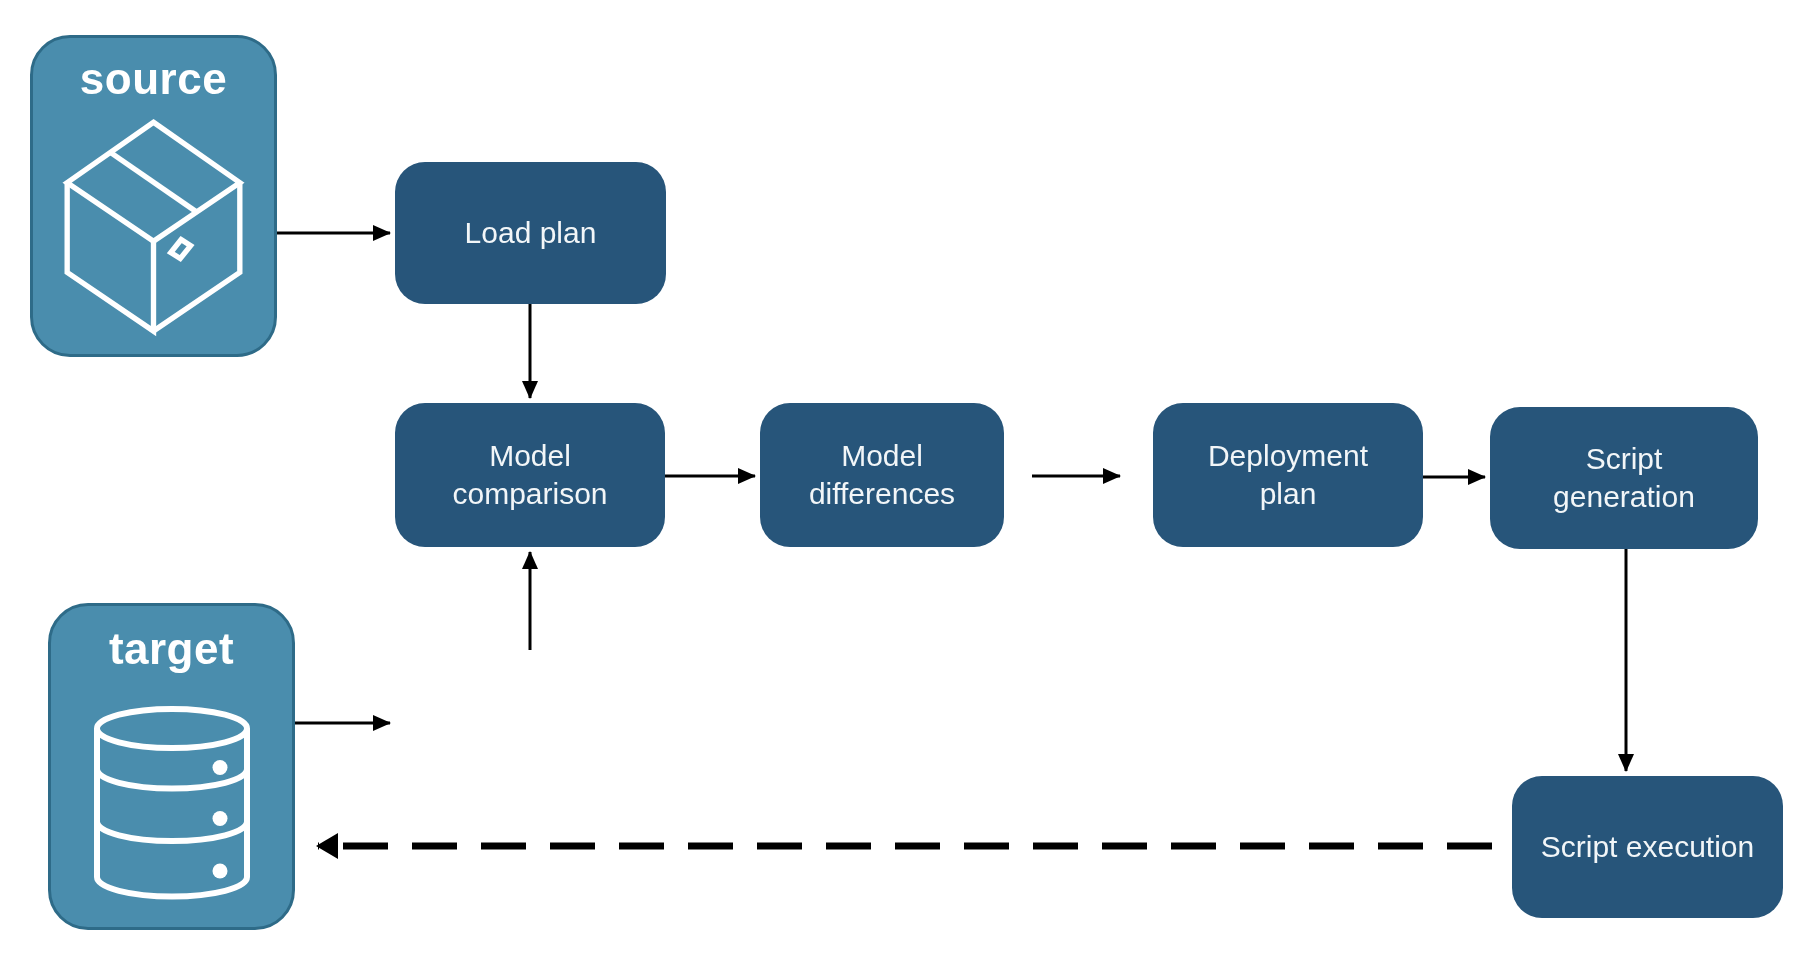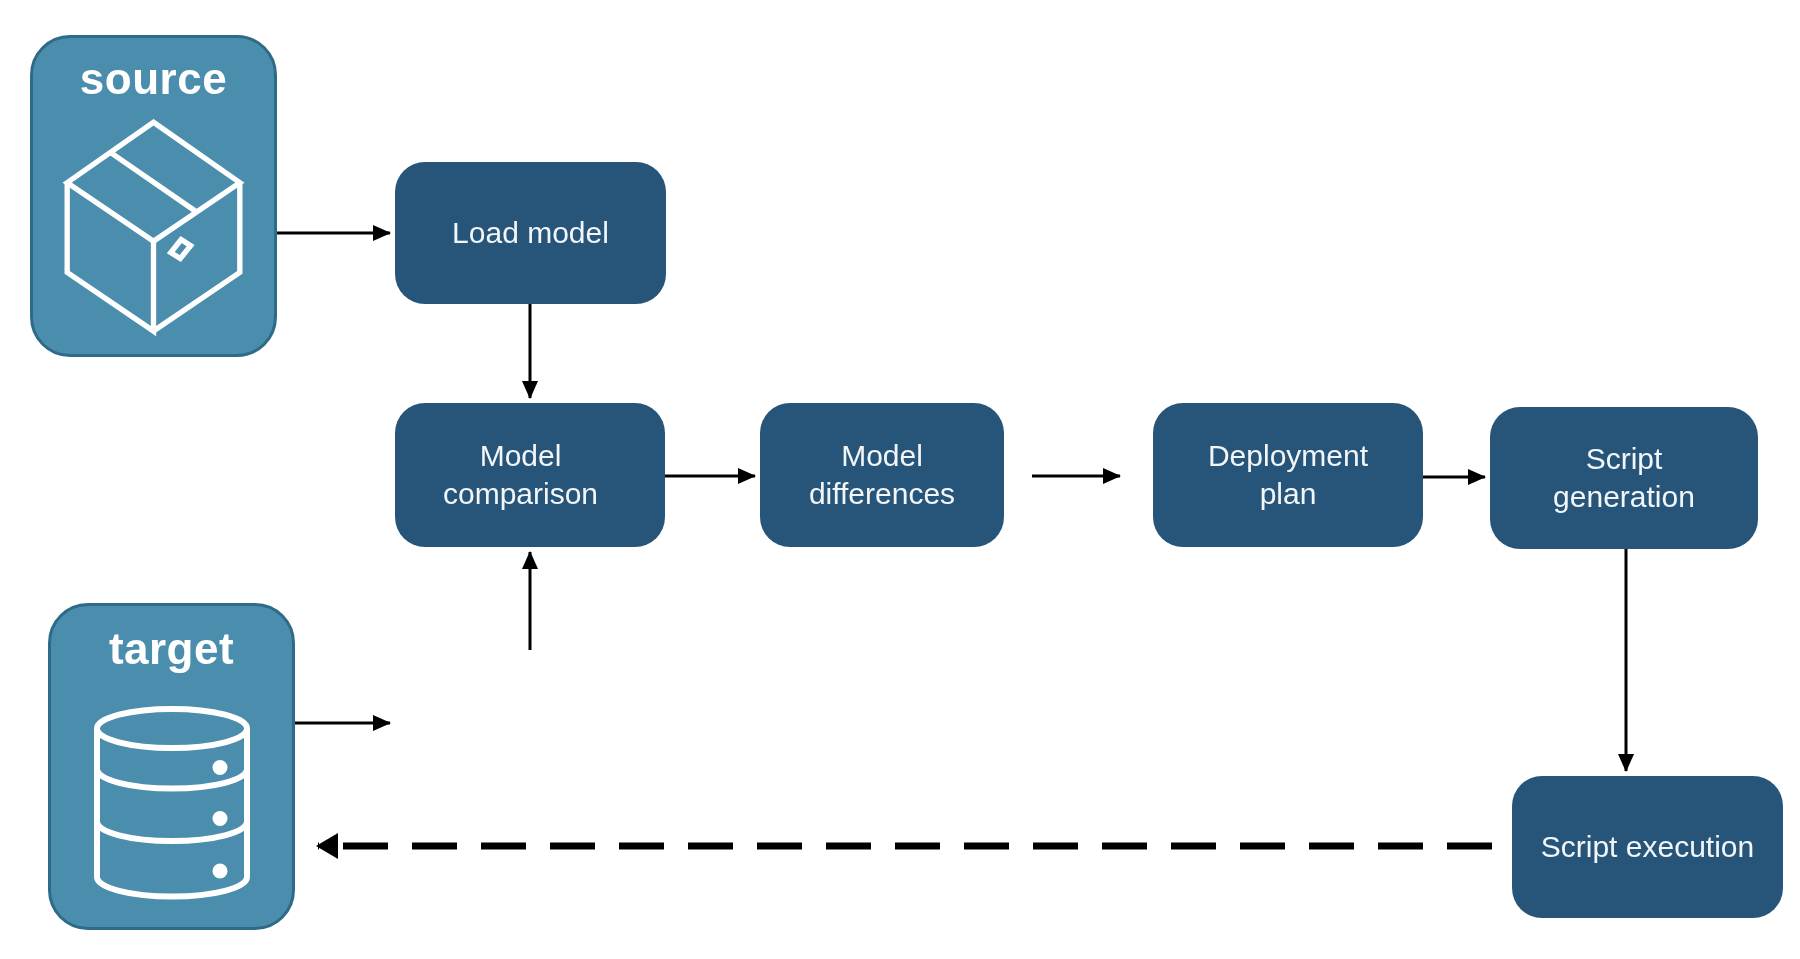--- a/index.html
+++ b/index.html
@@ -56,21 +56,21 @@
     color:#F2F6F8;
     font-size:30px;
     line-height:1.28;
     display:flex;
     align-items:center;
     justify-content:center;
     text-align:center;
     padding:0 28px;
   }
   .node.load-model{left:395px;top:162px;width:271px;height:142px;}
-  .node.model-comparison{left:395px;top:403px;width:270px;height:144px;padding-left:9px;}
+  .node.model-comparison{left:395px;top:403px;width:270px;height:144px;}
   .node.model-differences{left:760px;top:403px;width:244px;height:144px;}
   .node.deployment-plan{left:1125px;top:403px;width:270px;height:144px;margin-left:28px;}
   .node.script-generation{left:1490px;top:407px;width:268px;height:142px;}
   .node.reverse-engineer{left:395px;top:650px;width:271px;height:143px;}
   .node.script-execution{left:1492px;top:776px;width:271px;height:142px;margin-left:20px;}
 </style>
 </head>
 <body>
 
 <div class="canvas">
@@ -114,20 +114,20 @@
       <line x1="100" y1="13" x2="100" y2="112"></line>
       <path d="M0,112 A50 13 0 0 0 100,112"></path>
       <path d="M0,40 A50 13 0 0 0 100,40"></path>
       <path d="M0,75 A50 13 0 0 0 100,75"></path>
       <circle cx="82" cy="39" r="5" fill="#ffffff" stroke="none"></circle>
       <circle cx="82" cy="73" r="5" fill="#ffffff" stroke="none"></circle>
       <circle cx="82" cy="108" r="5" fill="#ffffff" stroke="none"></circle>
     </svg>
   </div>
 
-  <div class="node load-model">Load model</div>
+  <div class="node load-model">Load plan</div>
   <div class="node model-comparison">Model comparison</div>
   <div class="node model-differences">Model differences</div>
   <div class="node deployment-plan">Deployment plan</div>
   <div class="node script-generation">Script generation</div>
   <div class="node script-execution">Script execution</div>
 
 </div>
 
 </body></html>

